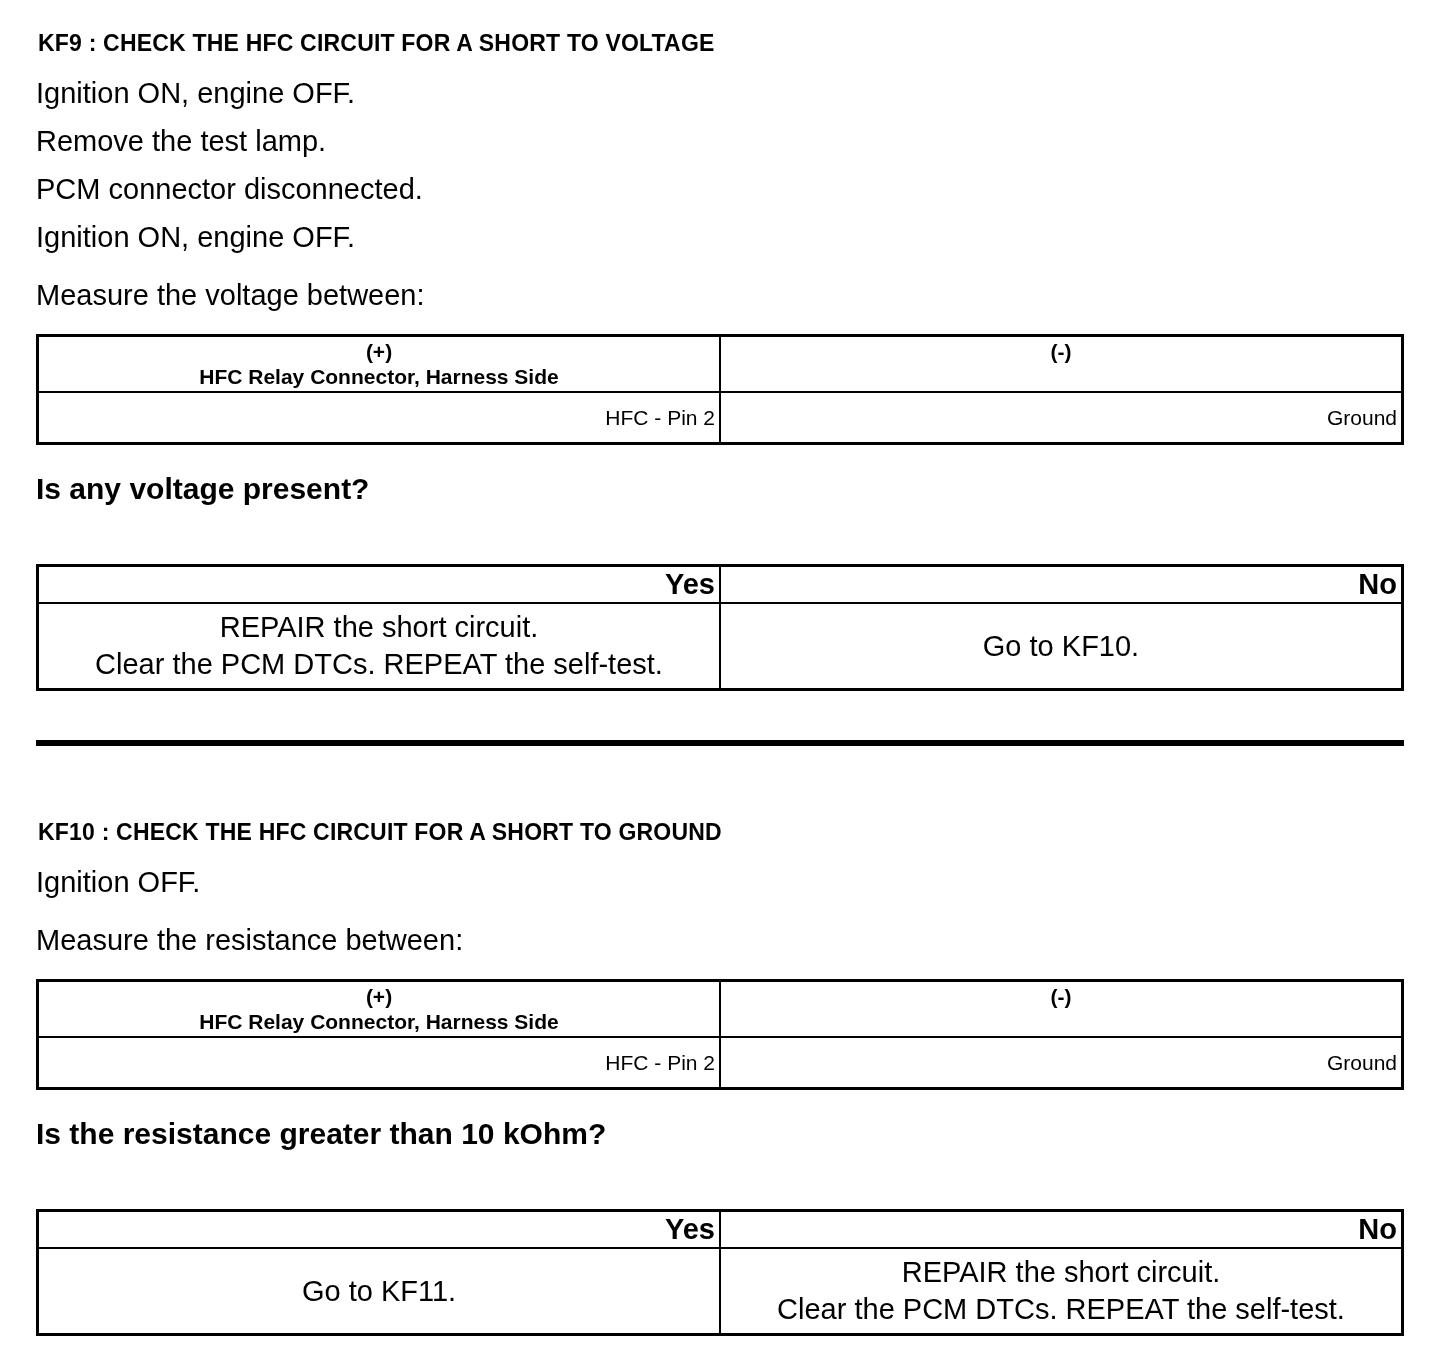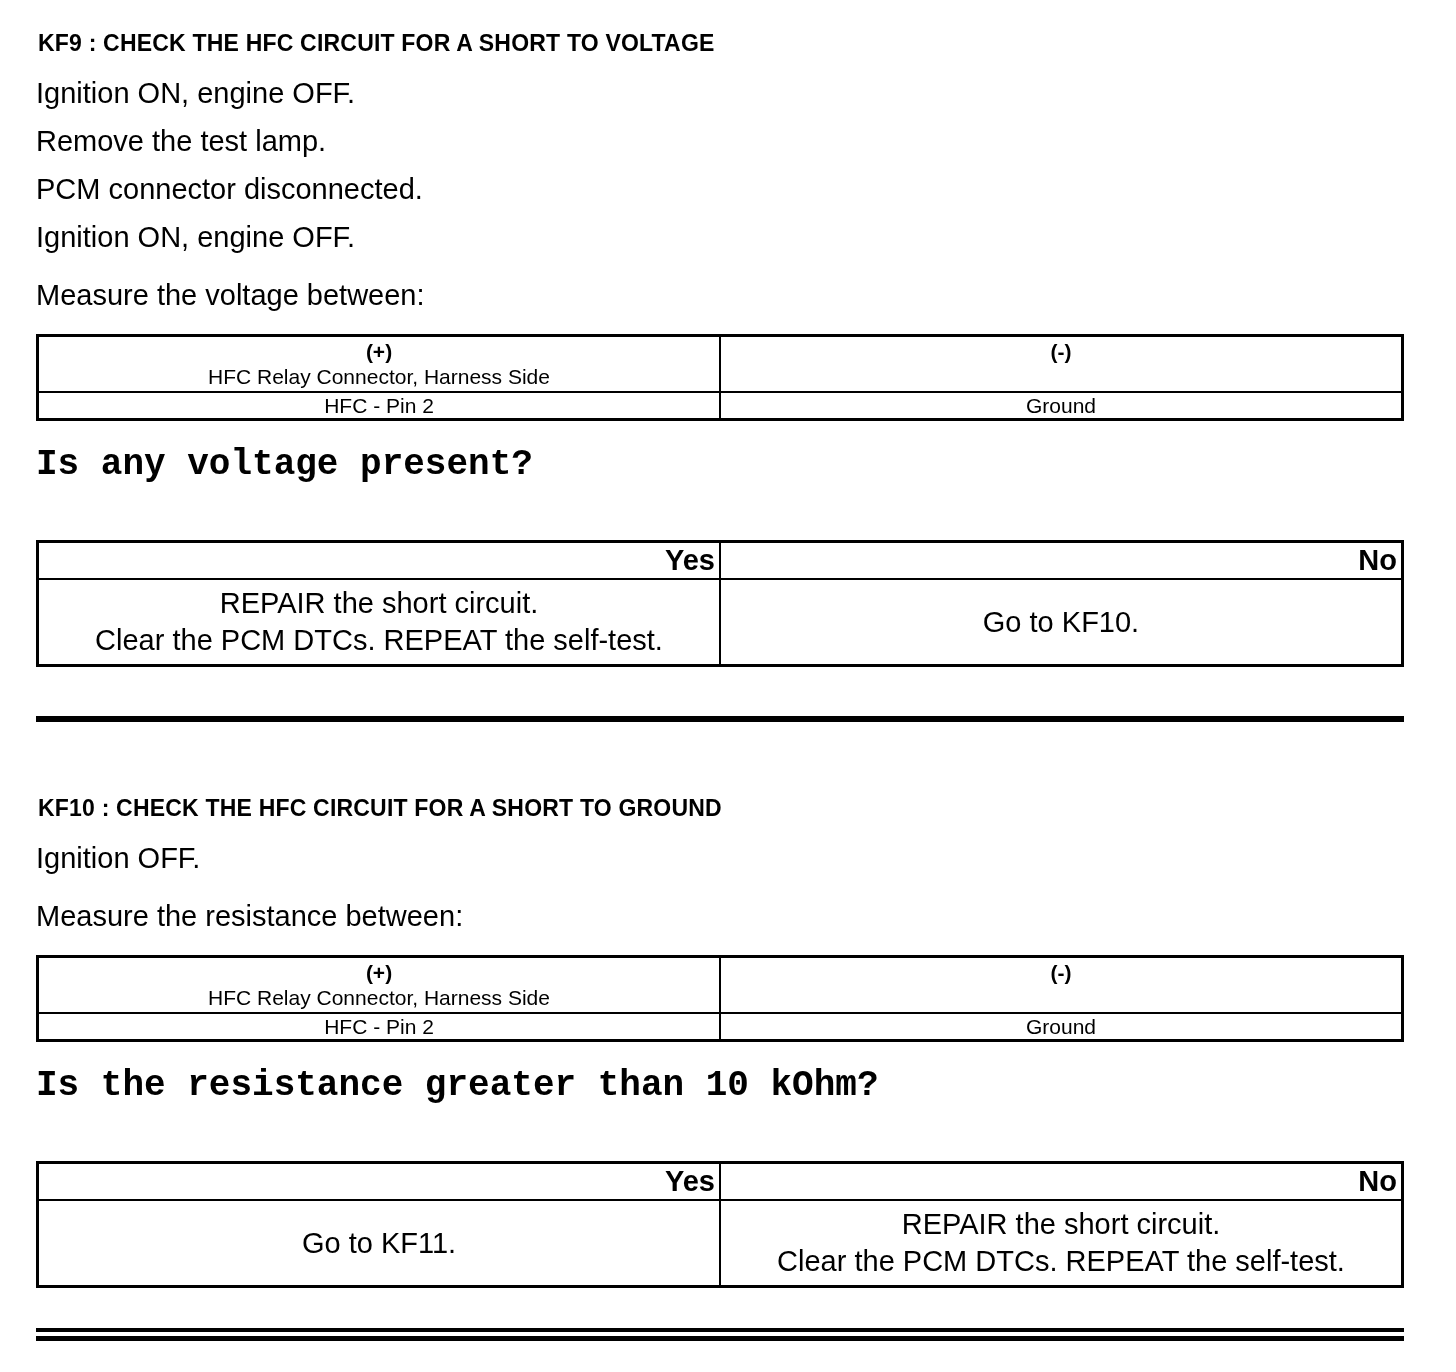--- a/index.html
+++ b/index.html
@@ -41,34 +41,33 @@
   table.measure { margin-top: 24px; }
   .measure th, .measure td { border: 2px solid #000; width: 50%; }
   .measure th {
     font-size: 21px;
     line-height: 25px;
     text-align: center;
     vertical-align: top;
     padding: 2px 4px;
   }
   .measure .sym { font-weight: 700; }
-  .measure .conn { font-weight: 400; }
+  .measure .conn { font-weight: 700; }
   .measure td {
     font-size: 21px;
     line-height: 25px;
-    text-align: center;
-    padding: 0 4px;
+    text-align: right;
+    padding: 12px 4px;
   }
 
   .question {
-    font-size: 36px;
+    font-size: 30px;
     line-height: 32px;
     font-weight: 700;
     margin: 28px 0 0 0;
-    font-family: Liberation Mono, monospace;
   }
 
   table.decision { margin-top: 59px; }
   .decision th {
     border: 2px solid #000;
     width: 50%;
     font-size: 29px;
     line-height: 33px;
     font-weight: 700;
     text-align: right;

